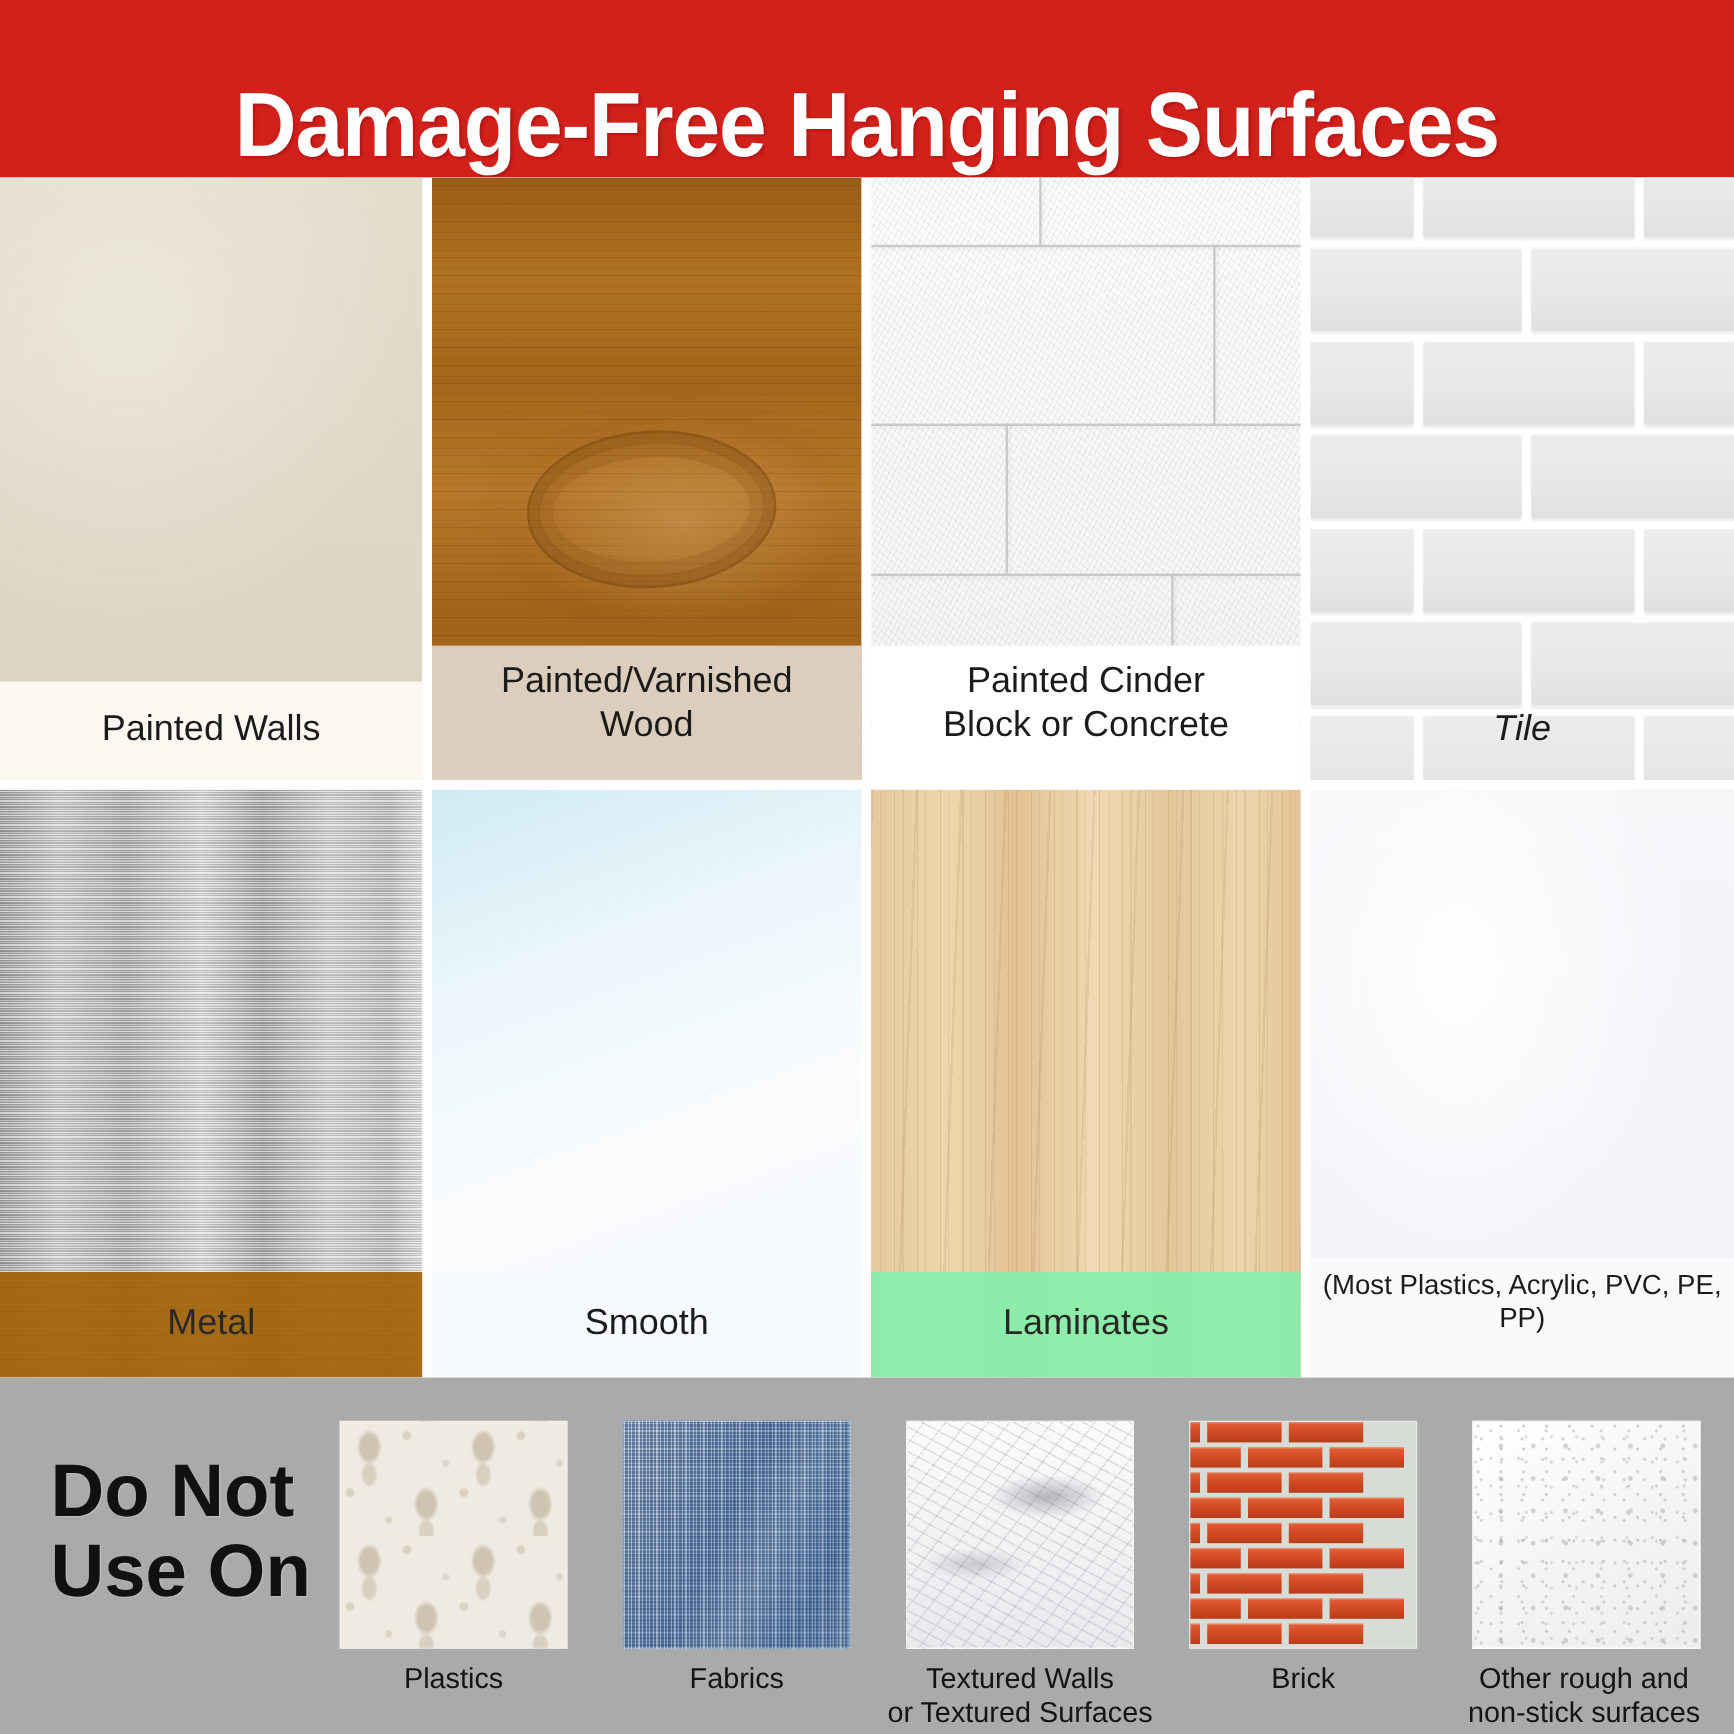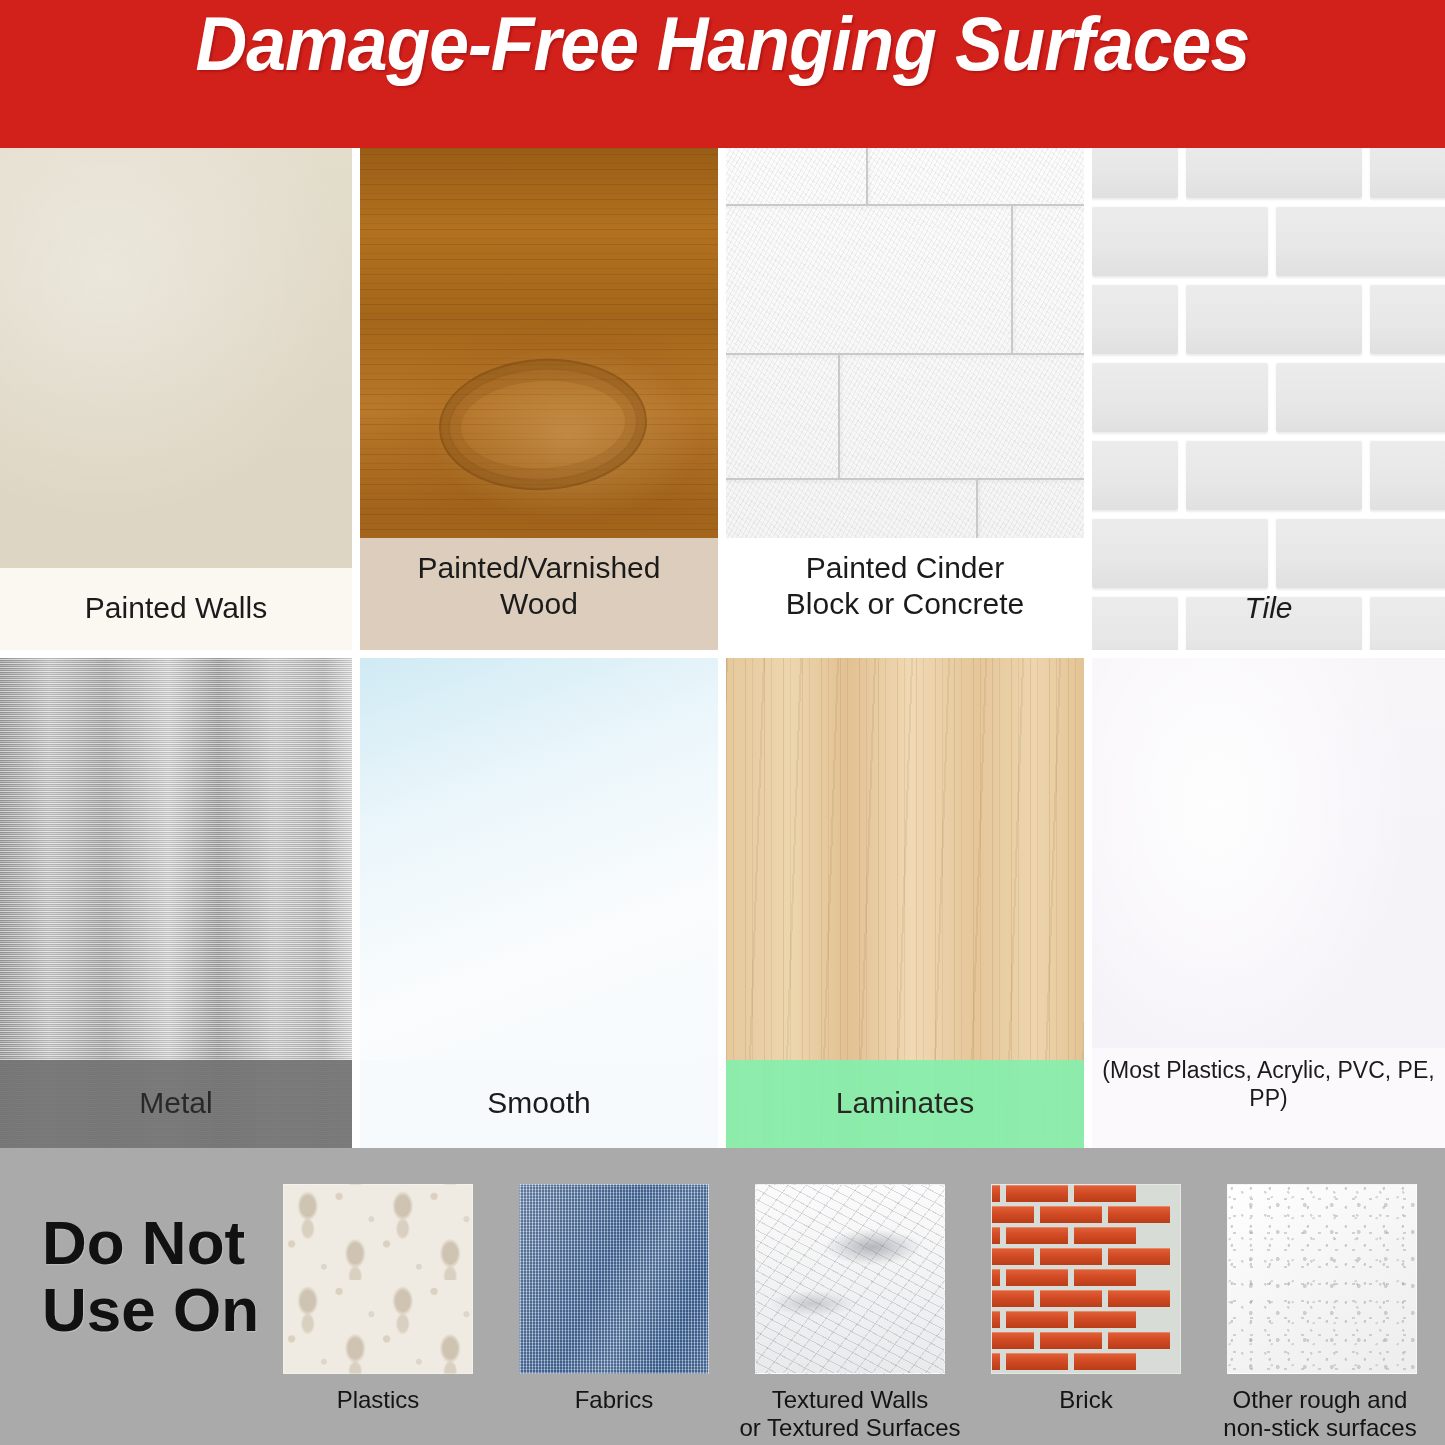--- a/index.html
+++ b/index.html
@@ -8,21 +8,21 @@
     background: #ffffff;
     font-family: "Liberation Sans", sans-serif;
     overflow: hidden;
   }
   #page { position: relative; width: 1445px; height: 1445px; background:#fff; }
 
   
   .header {
     position: absolute; left:0; top:0; width:1445px; height:148px;
     background:#d2201b;
-    display:flex; align-items:flex-start; justify-content:center;font-style:italic;
+    display:flex; align-items:flex-end; justify-content:center;
   }
   .header-title {
     color:#ffffff;
     font-size:76px;
     font-weight:700;
     letter-spacing:-1px;
     transform: scaleX(0.94);
     white-space:nowrap;
     text-shadow: 2px 2px 2px rgba(120,10,8,.35);
   }
@@ -40,21 +40,21 @@
     font-size:30px; color:#1b1b1b; line-height:1.18;
     padding:12px 6px 14px;
   }
   .cap .sub { display:block; font-size:23px; line-height:1.2; margin-top:1px; }
 
   
   .band-cream   { background:#fbf8f2; }
   .band-tan     { background:#dccdbd; }
   .band-white   { background:#ffffff; }
   .band-clear   { background:transparent; }
-  .band-silver  { background:#737373; }
+  .band-silver  { background:#a16207; }
   .band-glassy  { background:#f6fafd; }
   .band-lam     { background:#86efac;margin-top:13px; }
   .band-solid   { background:#fbf9fc; }
 
   
 
   
   .tex-paint {
     background:
       radial-gradient(circle at 30% 25%, rgba(255,255,255,.35), transparent 55%),

